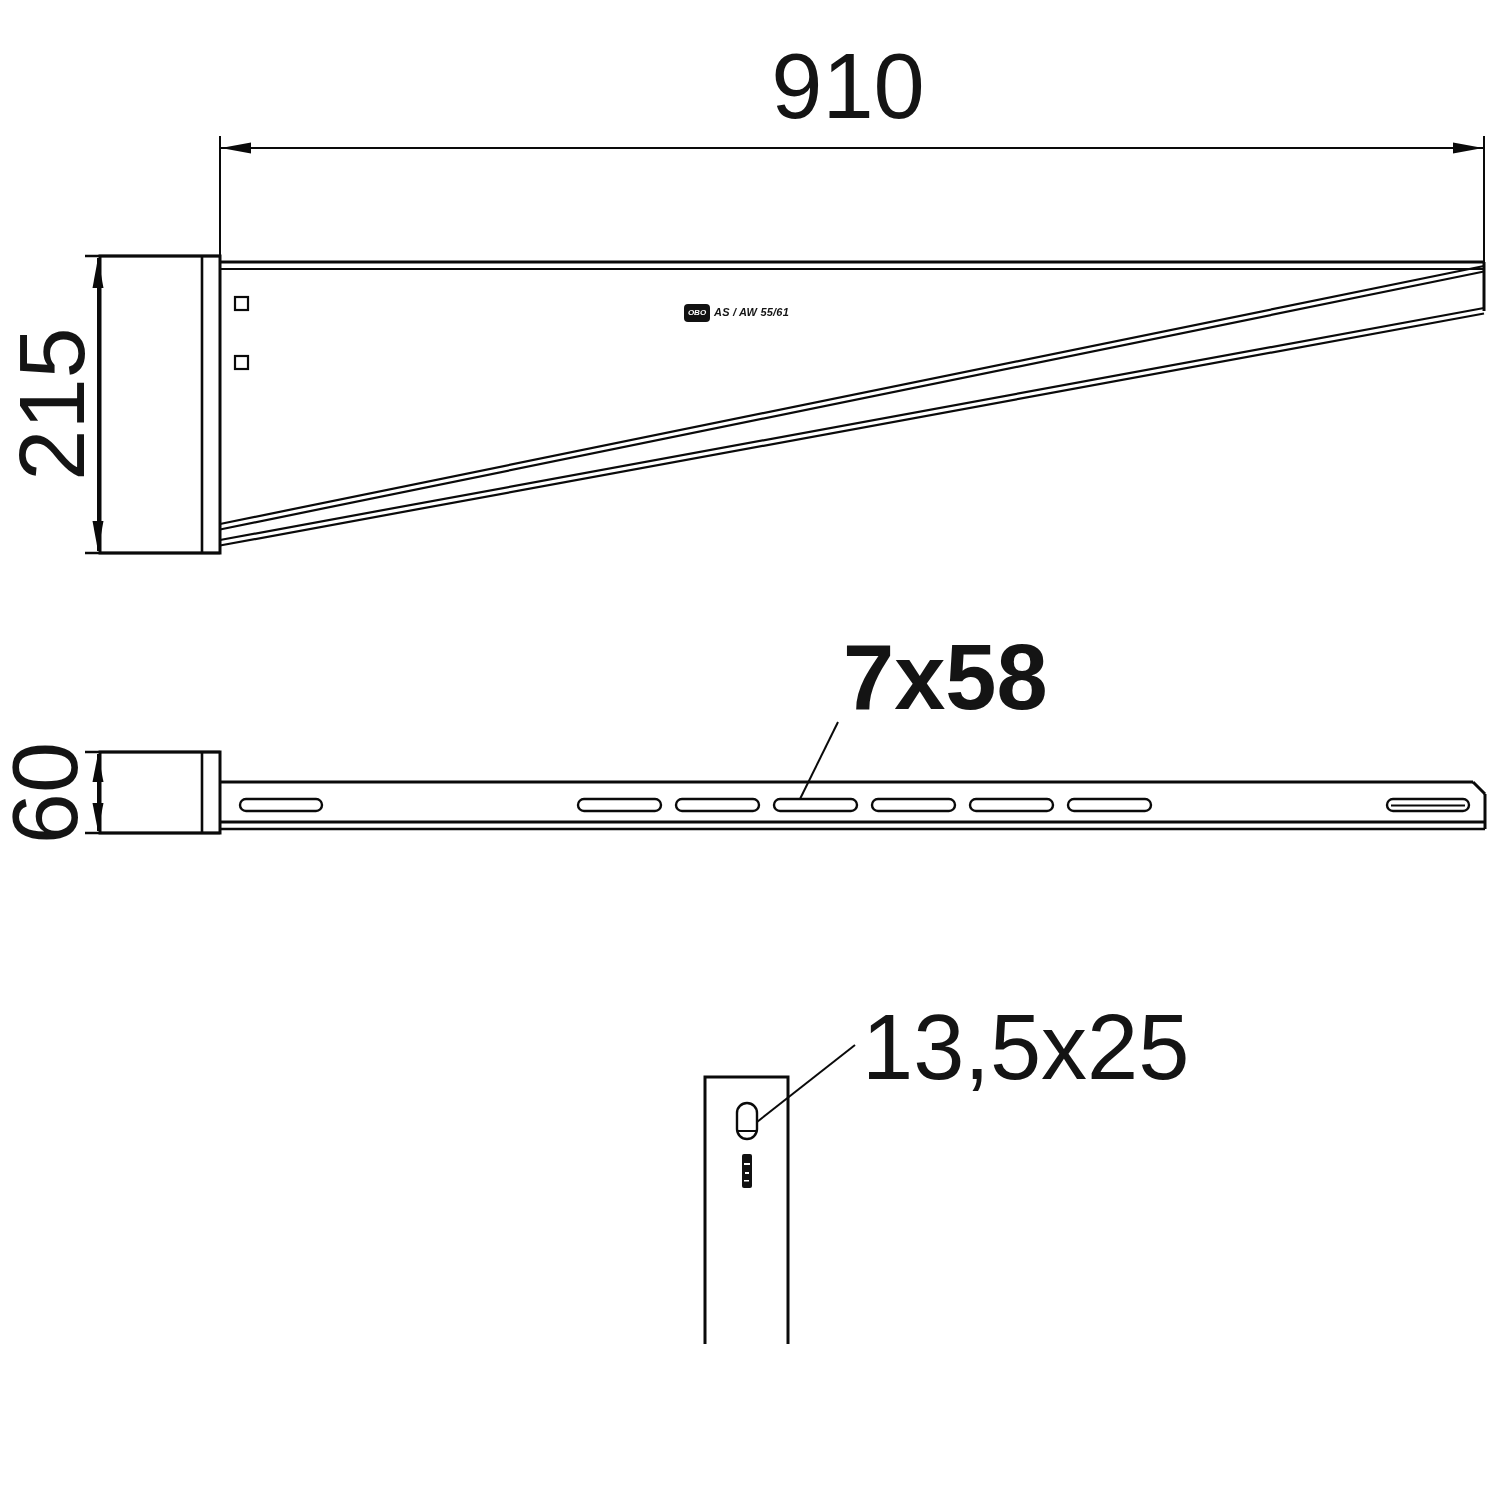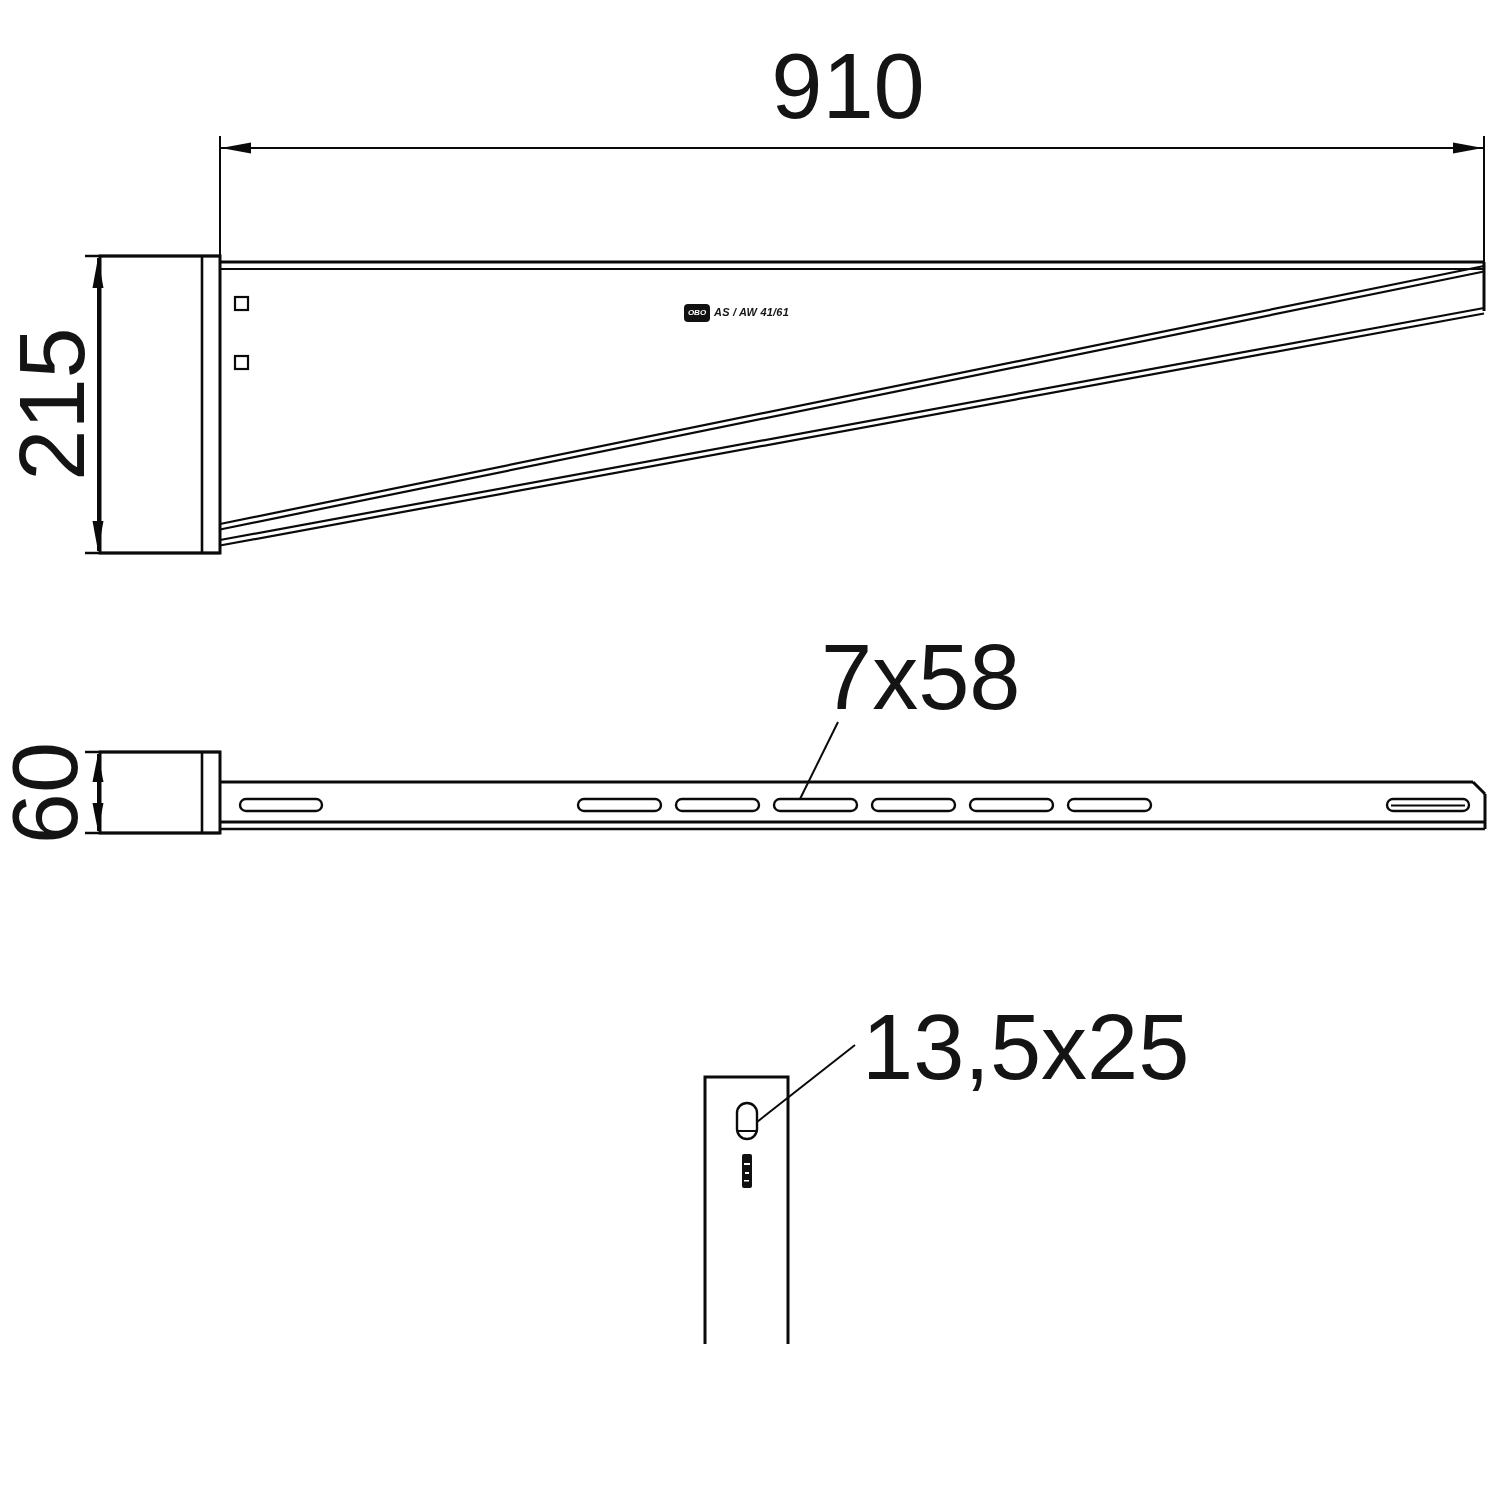--- a/index.html
+++ b/index.html
@@ -158,21 +158,21 @@
       </g>
     </g>
   </svg>
 
   <div class="dim-text centered" style="left:698px; top:40px;">910</div>
 
   <div class="dim-text rot" style="left:-98px; top:358px;">215</div>
 
   <div class="dim-text rot" style="left:-105px; top:747px;">60</div>
 
-  <div class="dim-text" style="left:821px; top:631px;">7x58</div>
+  <div class="dim-text" style="left:843px; top:631px;font-weight:bold;">7x58</div>
 
   <div class="dim-text" style="left:862px; top:1001px;">13,5x25</div>
 
   <div class="logo-box">OBO</div>
 
-  <div class="stamp-text" style="left:714px; top:306px;">AS / AW 41/61</div>
+  <div class="stamp-text" style="left:714px; top:306px;">AS / AW 55/61</div>
 
 </div>
 
 </body></html>

